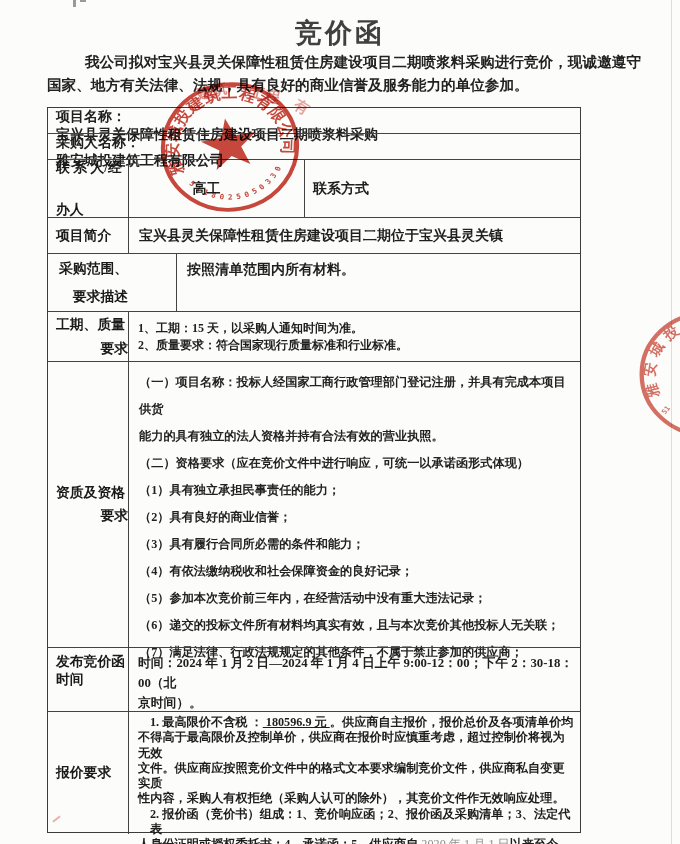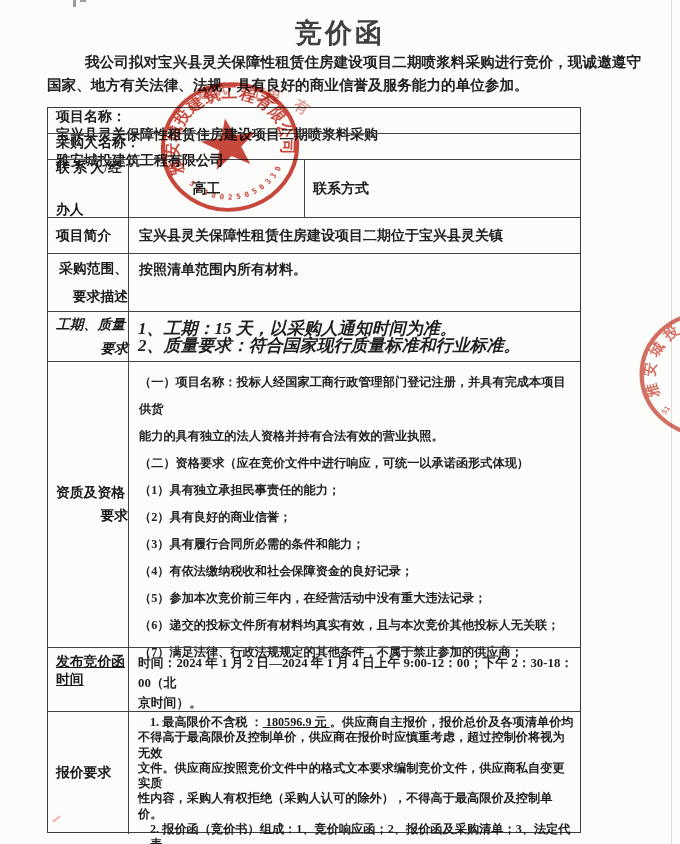--- a/index.html
+++ b/index.html
@@ -47,21 +47,21 @@
   .vcenter { display: flex; flex-direction: column; justify-content: center; }
   .oneline { display: flex; align-items: flex-start; padding-left: 8px; font-weight: 700; font-size: 14px; white-space: nowrap; flex-direction: column; }
   .bold14 { font-weight: 700; font-size: 14px; }
   .pad8 { padding-left: 8px; }
   .pad10 { padding-left: 10px; }
   .qual { font-size: 12.2px; font-weight: 600; line-height: 27px; padding: 7px 6px 0 10px; color: #222; }
   .quote { font-size: 12.2px; font-weight: 700; line-height: 15.3px; padding: 3px 6px 0 9px; color: #1d1d1d; }
   .quote .ind { padding-left: 12px; }
   .quote .faded { color: #8f8f8f; font-weight: 500; }
   .quote .uline { text-decoration: underline; margin-top: 36px; }
-  .sched { font-size: 17px; font-weight: 700; line-height: 17px; padding: 8px 6px 0 9px; }
+  .sched { font-size: 12px; font-weight: 700; line-height: 17px; padding: 8px 6px 0 9px; }
   .pub { font-size: 12.8px; font-weight: 700; line-height: 20px; padding: 5px 6px 0 9px; }
   .phone { font-weight: 500; font-size: 14.2px; letter-spacing: .5px; }
 
   
   .seal, .seal-frag, .edge-seal { mix-blend-mode: multiply; }
   .seal {
     position: absolute; left: 157px; top: 79px; width: 146px; height: 136px;
     transform: rotate(-10deg); opacity: .92; z-index: 5;
   }
   .seal svg, .edge-seal svg { display: block; width: 100%; height: 100%; }
@@ -128,26 +128,26 @@
       <div class="cell bl content vcenter bold14 pad10">
         <span>宝兴县灵关保障性租赁住房建设项目二期位于宝兴县灵关镇</span>
       </div>
     </div>
 
     <div class="row" style="height:58px;">
       <div class="cell lab vcenter" style="row-gap:10px;align-items:flex-end;">
         <span class="ln">采购范围、</span>
         <span class="ln">要求描述</span>
       </div>
-      <div class="cell bl content bold14 pad10" style="padding-top:7px;">
+      <div class="cell bl content bold14 pad10" style="padding-top:7px;margin-left:48px;">
         <span>按照清单范围内所有材料。</span>
       </div>
     </div>
 
-    <div class="row" style="height:50px;font-style:italic;">
+    <div class="row" style="height:50px;">
       <div class="cell lab vcenter" style="row-gap:6px;">
         <span class="ln">工期、质量</span>
         <span class="ln ctr">要求</span>
       </div>
       <div class="cell bl content sched">
         <div>1、工期：15 天，以采购人通知时间为准。</div>
         <div>2、质量要求：符合国家现行质量标准和行业标准。</div>
       </div>
     </div>
 
@@ -164,39 +164,39 @@
         <div>（2）具有良好的商业信誉；</div>
         <div>（3）具有履行合同所必需的条件和能力；</div>
         <div>（4）有依法缴纳税收和社会保障资金的良好记录；</div>
         <div>（5）参加本次竞价前三年内，在经营活动中没有重大违法记录；</div>
         <div>（6）递交的投标文件所有材料均真实有效，且与本次竞价其他投标人无关联；</div>
         <div>（7）满足法律、行政法规规定的其他条件，不属于禁止参加的供应商；</div>
       </div>
     </div>
 
     <div class="row" style="height:64px;">
-      <div class="cell lab" style="padding-top:5px;text-decoration:underline;">
+      <div class="cell lab" style="padding-top:5px;">
         <span class="ln">发布竞价函</span>
         <span class="ln">时间</span>
       </div>
       <div class="cell bl content pub">
         <div>时间：2024 年 1 月 2 日—2024 年 1 月 4 日上午 9:00-12：00；下午 2：30-18：00（北</div>
         <div>京时间）。</div>
       </div>
     </div>
 
     <div class="row" style="height:123px;">
       <div class="cell lab vcenter">
         <span class="ln">报价要求</span>
       </div>
       <div class="cell bl content quote">
         <div class="ind"><span>1. 最高限价不含税 ：</span><span class="uline"> 180596.9 元 </span><span>。供应商自主报价，报价总价及各项清单价均</span></div>
         <div>不得高于最高限价及控制单价，供应商在报价时应慎重考虑，超过控制价将视为无效</div>
         <div>文件。供应商应按照竞价文件中的格式文本要求编制竞价文件，供应商私自变更实质</div>
-        <div>性内容，采购人有权拒绝（采购人认可的除外），不得高于最高限价及控制单价。</div>
+        <div>性内容，采购人有权拒绝（采购人认可的除外），其竞价文件作无效响应处理。</div>
         <div class="ind">2. 报价函（竞价书）组成：1、竞价响应函；2、报价函及采购清单；3、法定代表</div>
         <div><span>人身份证明或授权委托书；4、承诺函；5、供应商自 </span><span class="faded">2020 年 1 月 1 日</span><span>以来至今（含</span></div>
 
       </div>
     </div>
 
   </div>
 
   <div class="seal">
     <svg viewBox="0 0 150 150" preserveAspectRatio="none">

